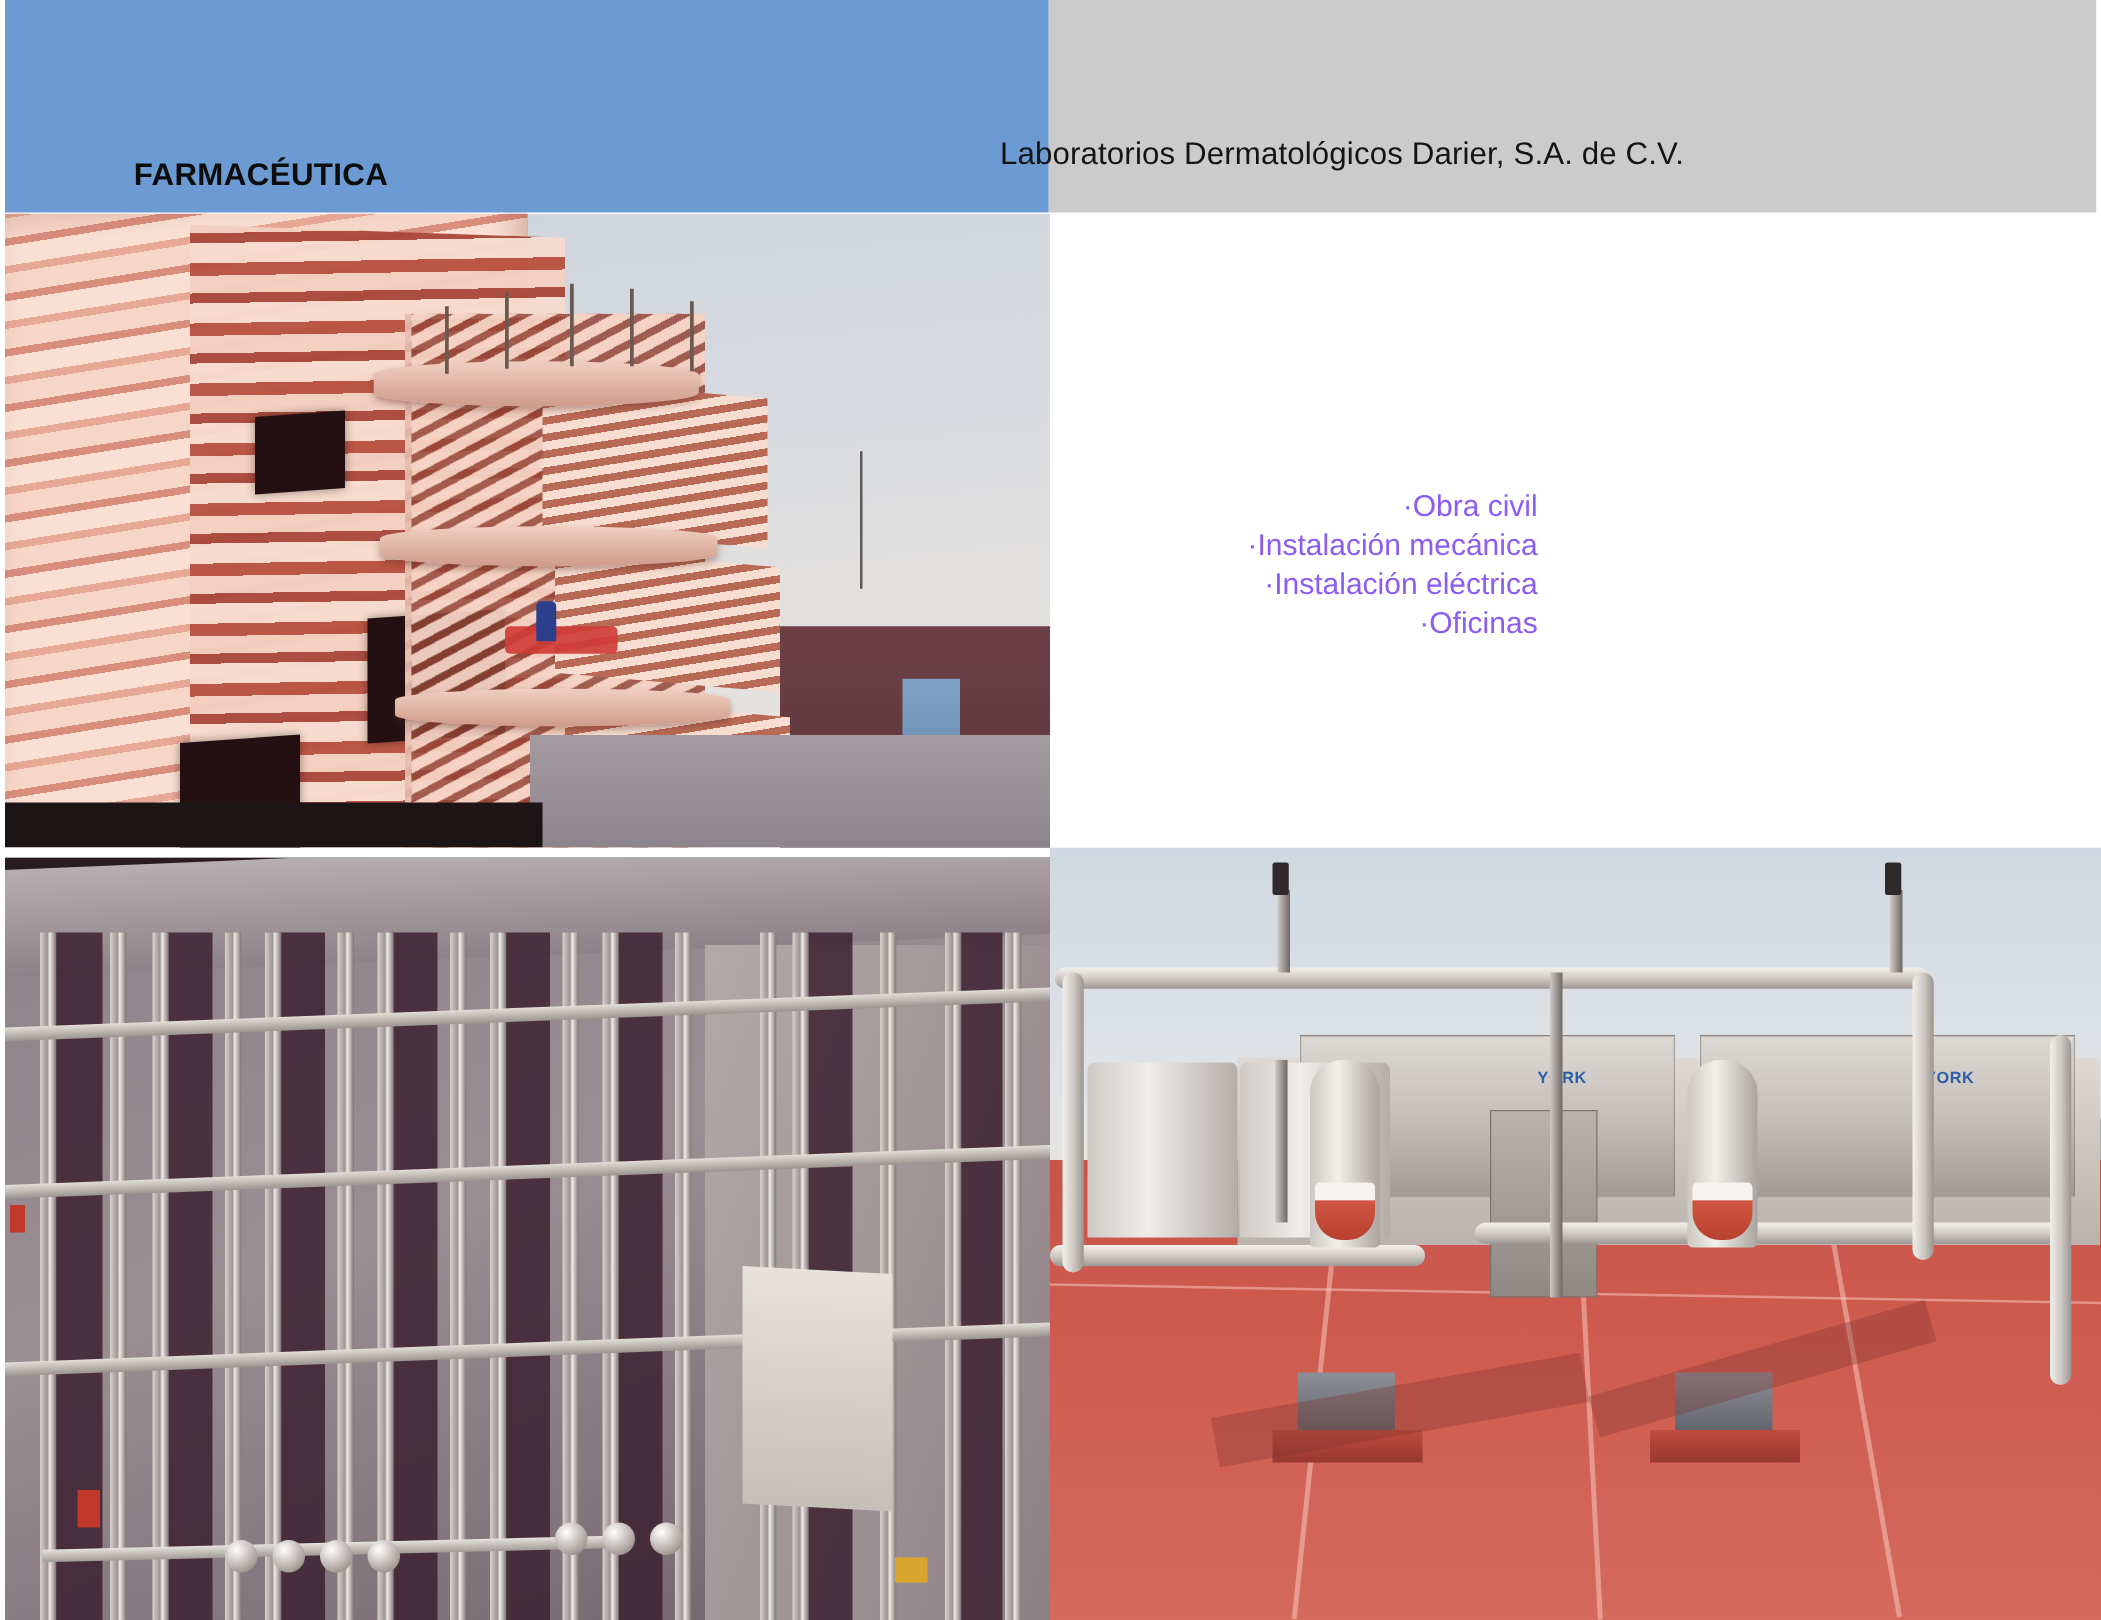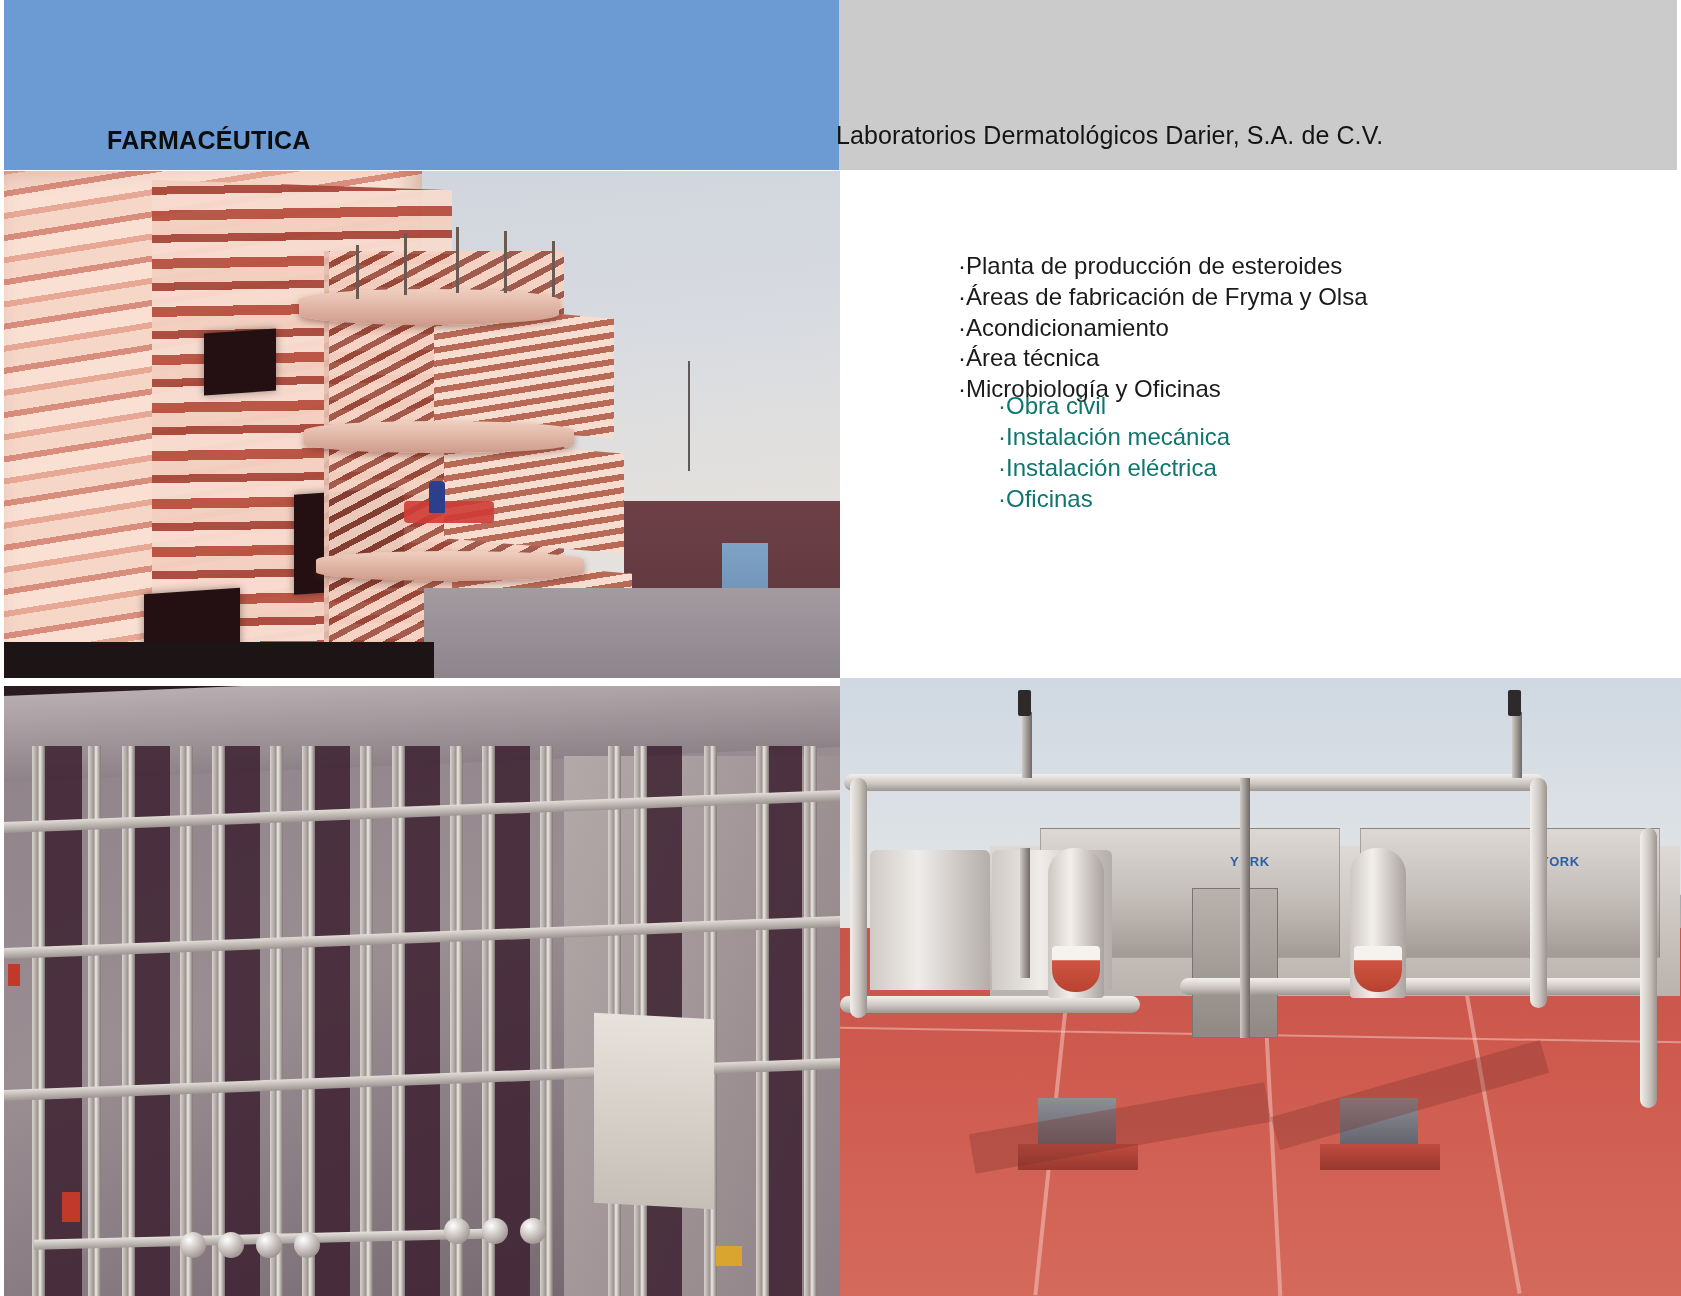--- a/index.html
+++ b/index.html
@@ -20,23 +20,23 @@
   .header-gray {
     position:absolute; top:0; left:839px; width:838px; height:170px;
     background:#cbcbcb;
   }
   .header-title-left {
     position:absolute; left:107px; bottom:15px;
     font-size:25px; font-weight:bold; letter-spacing:0.3px;
     color:#0d0d0d; white-space:nowrap;
   }
   .header-title-right {
-    position:absolute; left:800px; bottom:20px;
+    position:absolute; left:800px; bottom:32px;
     font-size:25px; font-weight:normal; letter-spacing:0.1px;
-    color:#141414; white-space:nowrap;margin-left:36px;
+    color:#141414; white-space:nowrap;
   }
 
   
   .photo { position:absolute; overflow:hidden; }
   .photo-top-left   { left:4px;   top:171px; width:836px; height:507px; }
   .photo-bot-left   { left:4px;   top:686px; width:836px; height:610px; }
   .photo-bot-right  { left:840px; top:678px; width:841px; height:618px; }
 
   .ph-sky {
     position:absolute; inset:0;
@@ -184,21 +184,21 @@
     position:absolute; left:52px; top:12px;
     font-size:30px; line-height:1.18; color:#7ba3d0;
     letter-spacing:.2px; font-weight:normal;
   }
   .list-black {
     position:absolute; left:118px; top:80px;
     font-size:24px; line-height:1.285; color:#1b1b1b; letter-spacing:0;
   }
   .list-red {
     position:absolute; left:158px; top:220px;
-    font-size:24px; line-height:1.29; color:#0f766e; letter-spacing:0;
+    font-size:24px; line-height:1.29; color:#8b5cf6; letter-spacing:0;text-align:right;
   }
   .li { white-space:nowrap; }
 </style>
 </head>
 <body>
 
 <div class="slide">
 
   <div class="header-band">
     <div class="header-blue"></div>
@@ -231,27 +231,20 @@
     <div class="rebar" style="left:548px;top:70px;height:56px;"></div>
     <div class="worker-red"></div>
     <div class="worker-blue"></div>
     <div class="ground-gray"></div>
     <div class="ground-dark"></div>
 
   </div>
 
   <div class="text-panel">
 
-    <div class="list-black">
-      <div class="li">·Planta de producción de esteroides</div>
-      <div class="li">·Áreas de fabricación de Fryma y Olsa</div>
-      <div class="li">·Acondicionamiento</div>
-      <div class="li">·Área técnica</div>
-      <div class="li">·Microbiología y Oficinas</div>
-    </div>
 
     <div class="list-red">
       <div class="li">·Obra civil</div>
       <div class="li">·Instalación mecánica</div>
       <div class="li">·Instalación eléctrica</div>
       <div class="li">·Oficinas</div>
     </div>
   </div>
 
   <div class="photo photo-bot-left">

